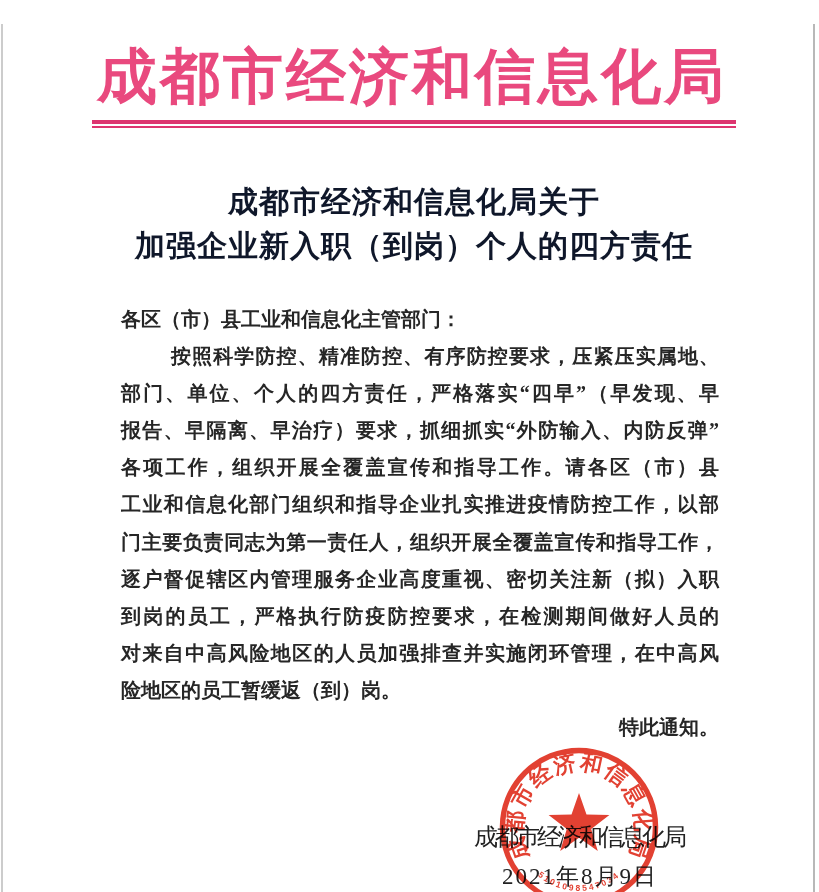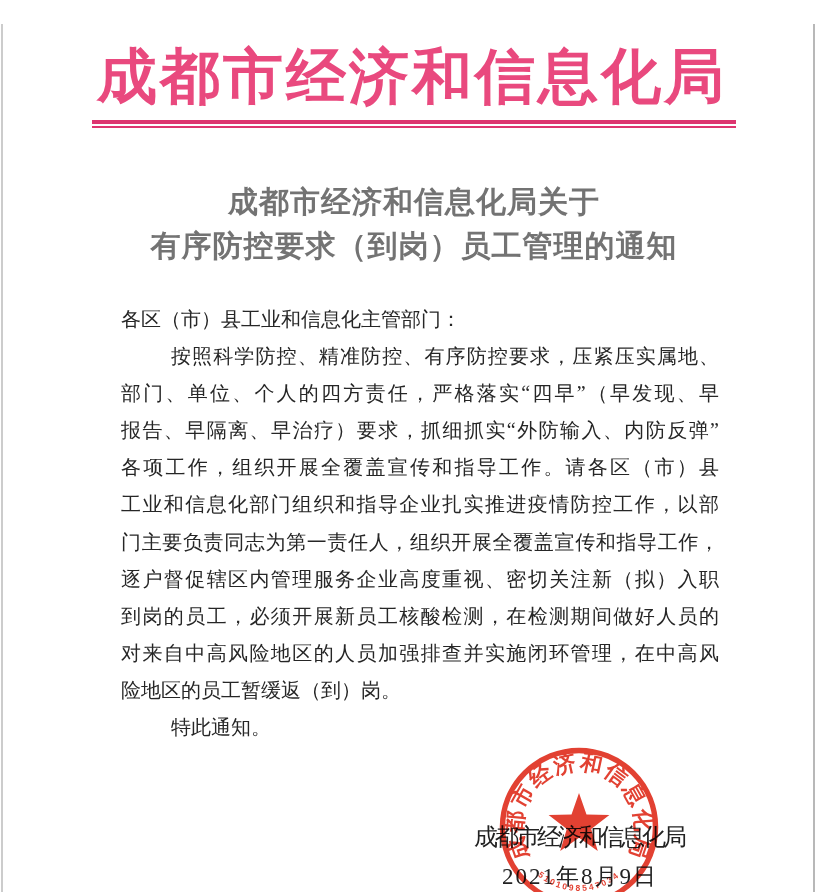--- a/index.html
+++ b/index.html
@@ -17,32 +17,32 @@
     font-size:60px;line-height:78px;font-weight:bold;
     color:#e9497e;text-align:center;letter-spacing:3px;white-space:nowrap;
   }
   .rule{position:absolute;left:92px;top:96px;width:644px;}
   .rule .thick{height:4px;background:#dd3570;}
   .rule .gap{height:2px;background:#ffffff;}
   .rule .thin{height:2px;background:#dd3570;}
 
   .doc-title{
     position:absolute;left:92px;top:156px;width:644px;
-    text-align:center;font-weight:bold;color:#737373;
+    text-align:center;font-weight:bold;color:#0f172a;
     font-size:30px;line-height:44px;letter-spacing:1px;
   }
 
   .body-block{position:absolute;left:121px;top:277px;width:598px;color:#262626;}
   .body-block .line{
-    height:37.1px;font-size:20px;line-height:37.1px;white-space:nowrap;
+    height:37.1px;font-size:20px;line-height:37.1px;white-space:nowrap;font-weight:bold;
   }
   .body-block .line.just{
     white-space:normal;text-align:justify;text-align-last:justify;text-justify:inter-character;
   }
-  .body-block .line.indent{text-indent:50px;}
+  .body-block .line.indent{text-indent:50px;text-align:right;}
 
   .signature{
     position:absolute;left:474px;top:797px;
     font-size:24px;letter-spacing:-3px;color:#222222;white-space:nowrap;
   }
   .sign-date{
     position:absolute;left:502px;top:837px;
     font-size:23px;letter-spacing:2px;color:#222222;white-space:nowrap;
   }
 
@@ -66,33 +66,33 @@
   <div class="letterhead">成都市经济和信息化局</div>
 
   <div class="rule">
     <div class="thick"></div>
     <div class="gap"></div>
     <div class="thin"></div>
   </div>
 
   <div class="doc-title">
     <div>成都市经济和信息化局关于</div>
-    <div>有序防控要求（到岗）员工管理的通知</div>
+    <div>加强企业新入职（到岗）个人的四方责任</div>
   </div>
 
   <div class="body-block" id="body-lines">
       <div class="line">各区（市）县工业和信息化主管部门：</div>
       <div class="line just indent">按照科学防控、精准防控、有序防控要求，压紧压实属地、</div>
       <div class="line just">部门、单位、个人的四方责任，严格落实“四早”（早发现、早</div>
       <div class="line just">报告、早隔离、早治疗）要求，抓细抓实“外防输入、内防反弹”</div>
       <div class="line just">各项工作，组织开展全覆盖宣传和指导工作。请各区（市）县</div>
       <div class="line just">工业和信息化部门组织和指导企业扎实推进疫情防控工作，以部</div>
       <div class="line just">门主要负责同志为第一责任人，组织开展全覆盖宣传和指导工作，</div>
       <div class="line just">逐户督促辖区内管理服务企业高度重视、密切关注新（拟）入职</div>
-      <div class="line just">到岗的员工，必须开展新员工核酸检测，在检测期间做好人员的</div>
+      <div class="line just">到岗的员工，严格执行防疫防控要求，在检测期间做好人员的</div>
       <div class="line just">对来自中高风险地区的人员加强排查并实施闭环管理，在中高风</div>
       <div class="line">险地区的员工暂缓返（到）岗。</div>
       <div class="line indent">特此通知。</div>
     </div>
 
   <div class="signature">成都市经济和信息化局</div>
 
   <div class="sign-date">2021年8月9日</div>
 
   <svg class="seal" viewBox="-86 -86 172 172" xmlns="http://www.w3.org/2000/svg">

